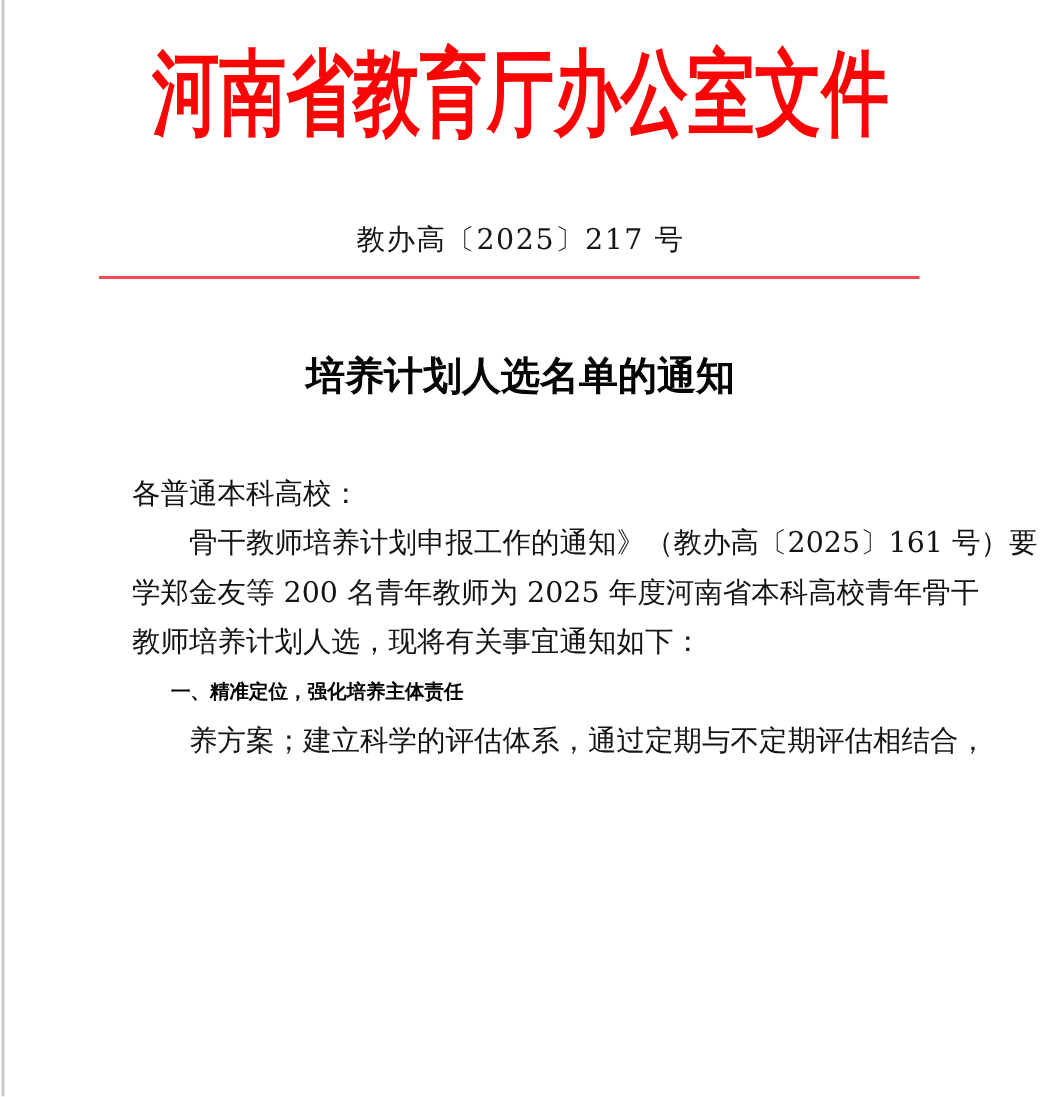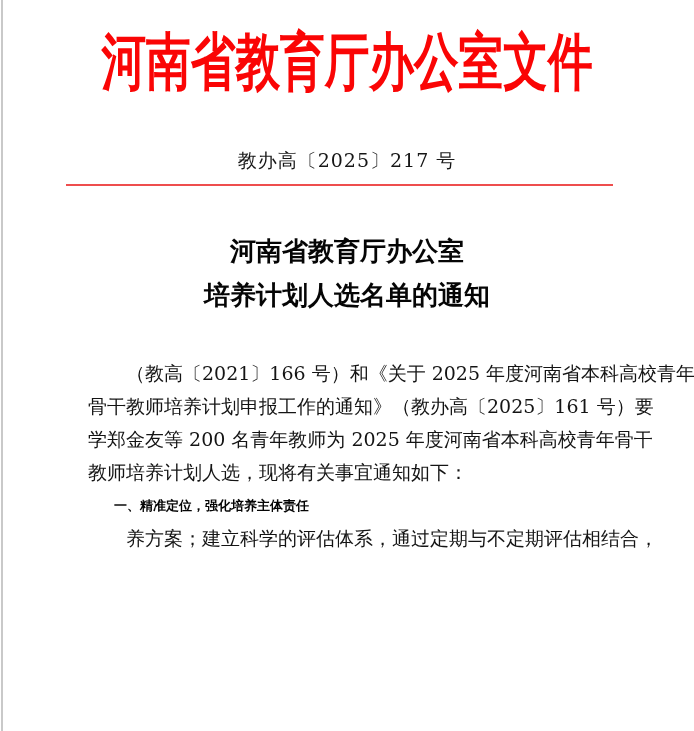--- a/index.html
+++ b/index.html
@@ -91,27 +91,26 @@
 
 <div class="page-edge"></div>
 
 <div class="letterhead">河南省教育厅办公室文件</div>
 
 <div class="doc-number">教办高〔2025〕217 号</div>
 
 <div class="red-divider"></div>
 
 <div class="doc-title">
-    <div class="title-line">河南省教育厅办公室</div>
     <div class="title-line">培养计划人选名单的通知</div>
   </div>
 
 <div class="doc-body">
+  <div class="salutation">各普通本科高校：</div>
   <div class="para">
-      <div class="body-line">（教高〔2021〕166 号）和《关于 2025 年度河南省本科高校青年</div>
       <div class="body-line">骨干教师培养计划申报工作的通知》（教办高〔2025〕161 号）要</div>
       <div class="body-line">学郑金友等 200 名青年教师为 2025 年度河南省本科高校青年骨干</div>
       <div class="body-line">教师培养计划人选，现将有关事宜通知如下：</div>
     </div>
   <div class="section-heading">一、精准定位，强化培养主体责任</div>
   <div class="para">
       <div class="body-line">养方案；建立科学的评估体系，通过定期与不定期评估相结合，</div>
     </div>
 </div>
 

